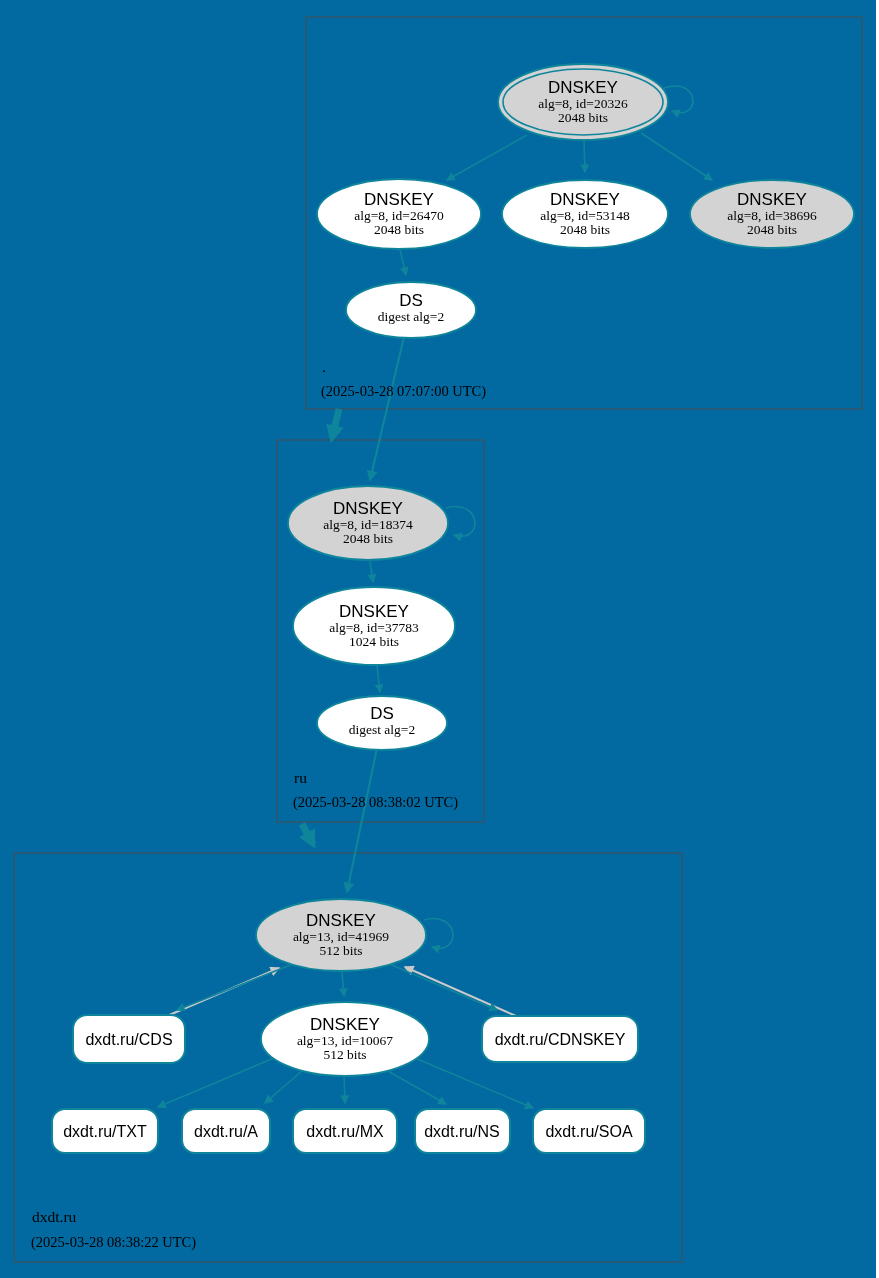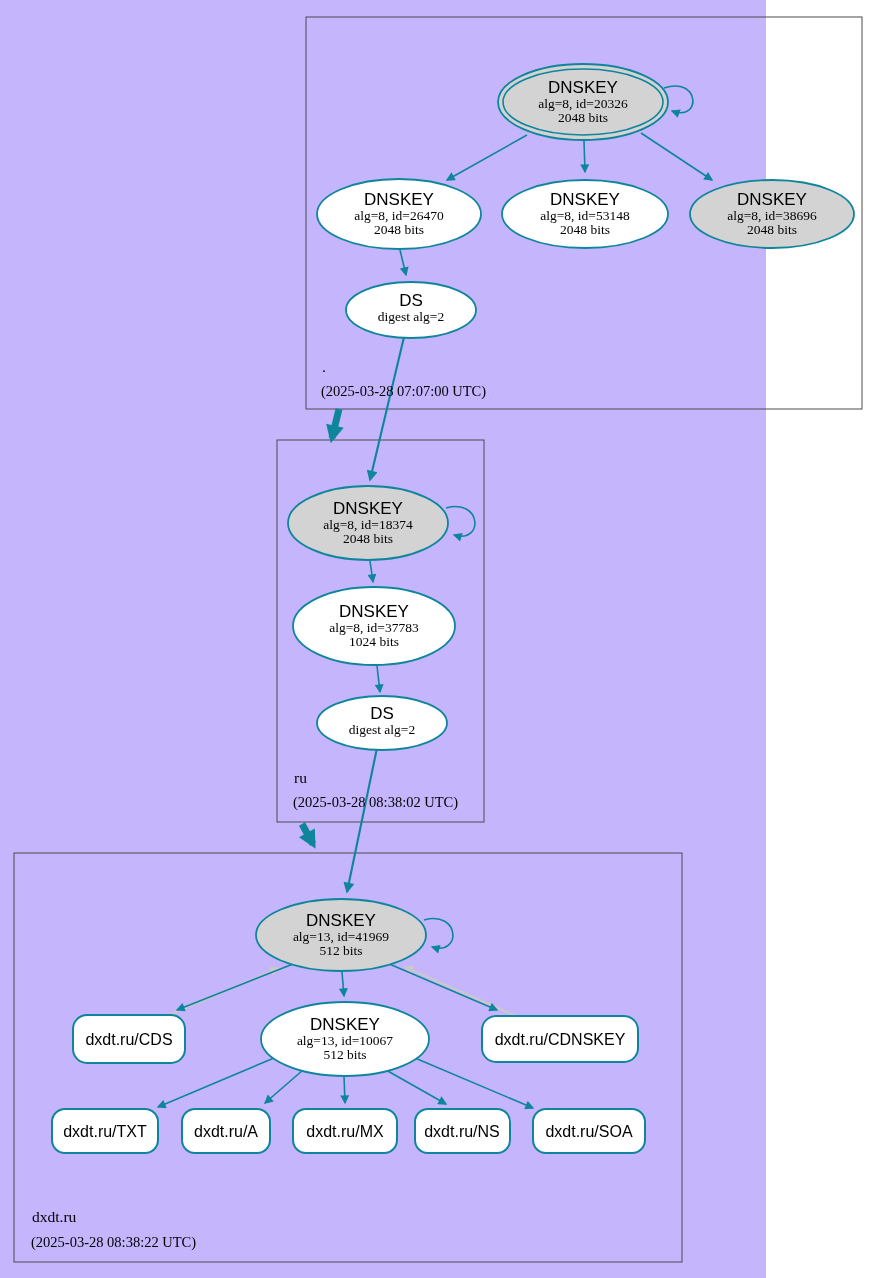--- a/index.html
+++ b/index.html
@@ -1,16 +1,16 @@
 <!DOCTYPE html>
 <html><head>
 <meta charset="utf-8">
 <style>
   html,body{margin:0;padding:0;background:#ffffff;}
-  .stage{position:relative;width:766px;height:1278px;background:#c4b5fd;
+  .stage{position:relative;width:876px;height:1278px;background:#0369a1;
          font-family:"Liberation Sans",sans-serif;}
   svg{display:block;}
   .zonebox{fill:none;stroke:#4c4c4c;stroke-width:1;}
   .ell{stroke:#0f859c;stroke-width:1.8;}
   .ell-inner{stroke:#0f859c;stroke-width:1.6;fill:none;}
   .fill-gray{fill:#d3d3d3;}
   .fill-white{fill:#ffffff;}
   .rrset{fill:#ffffff;stroke:#0f859c;stroke-width:2;}
   .edge{stroke:#0f859c;stroke-width:1.6;fill:none;}
   .edge-mid{stroke:#0f859c;stroke-width:2.1;fill:none;}

